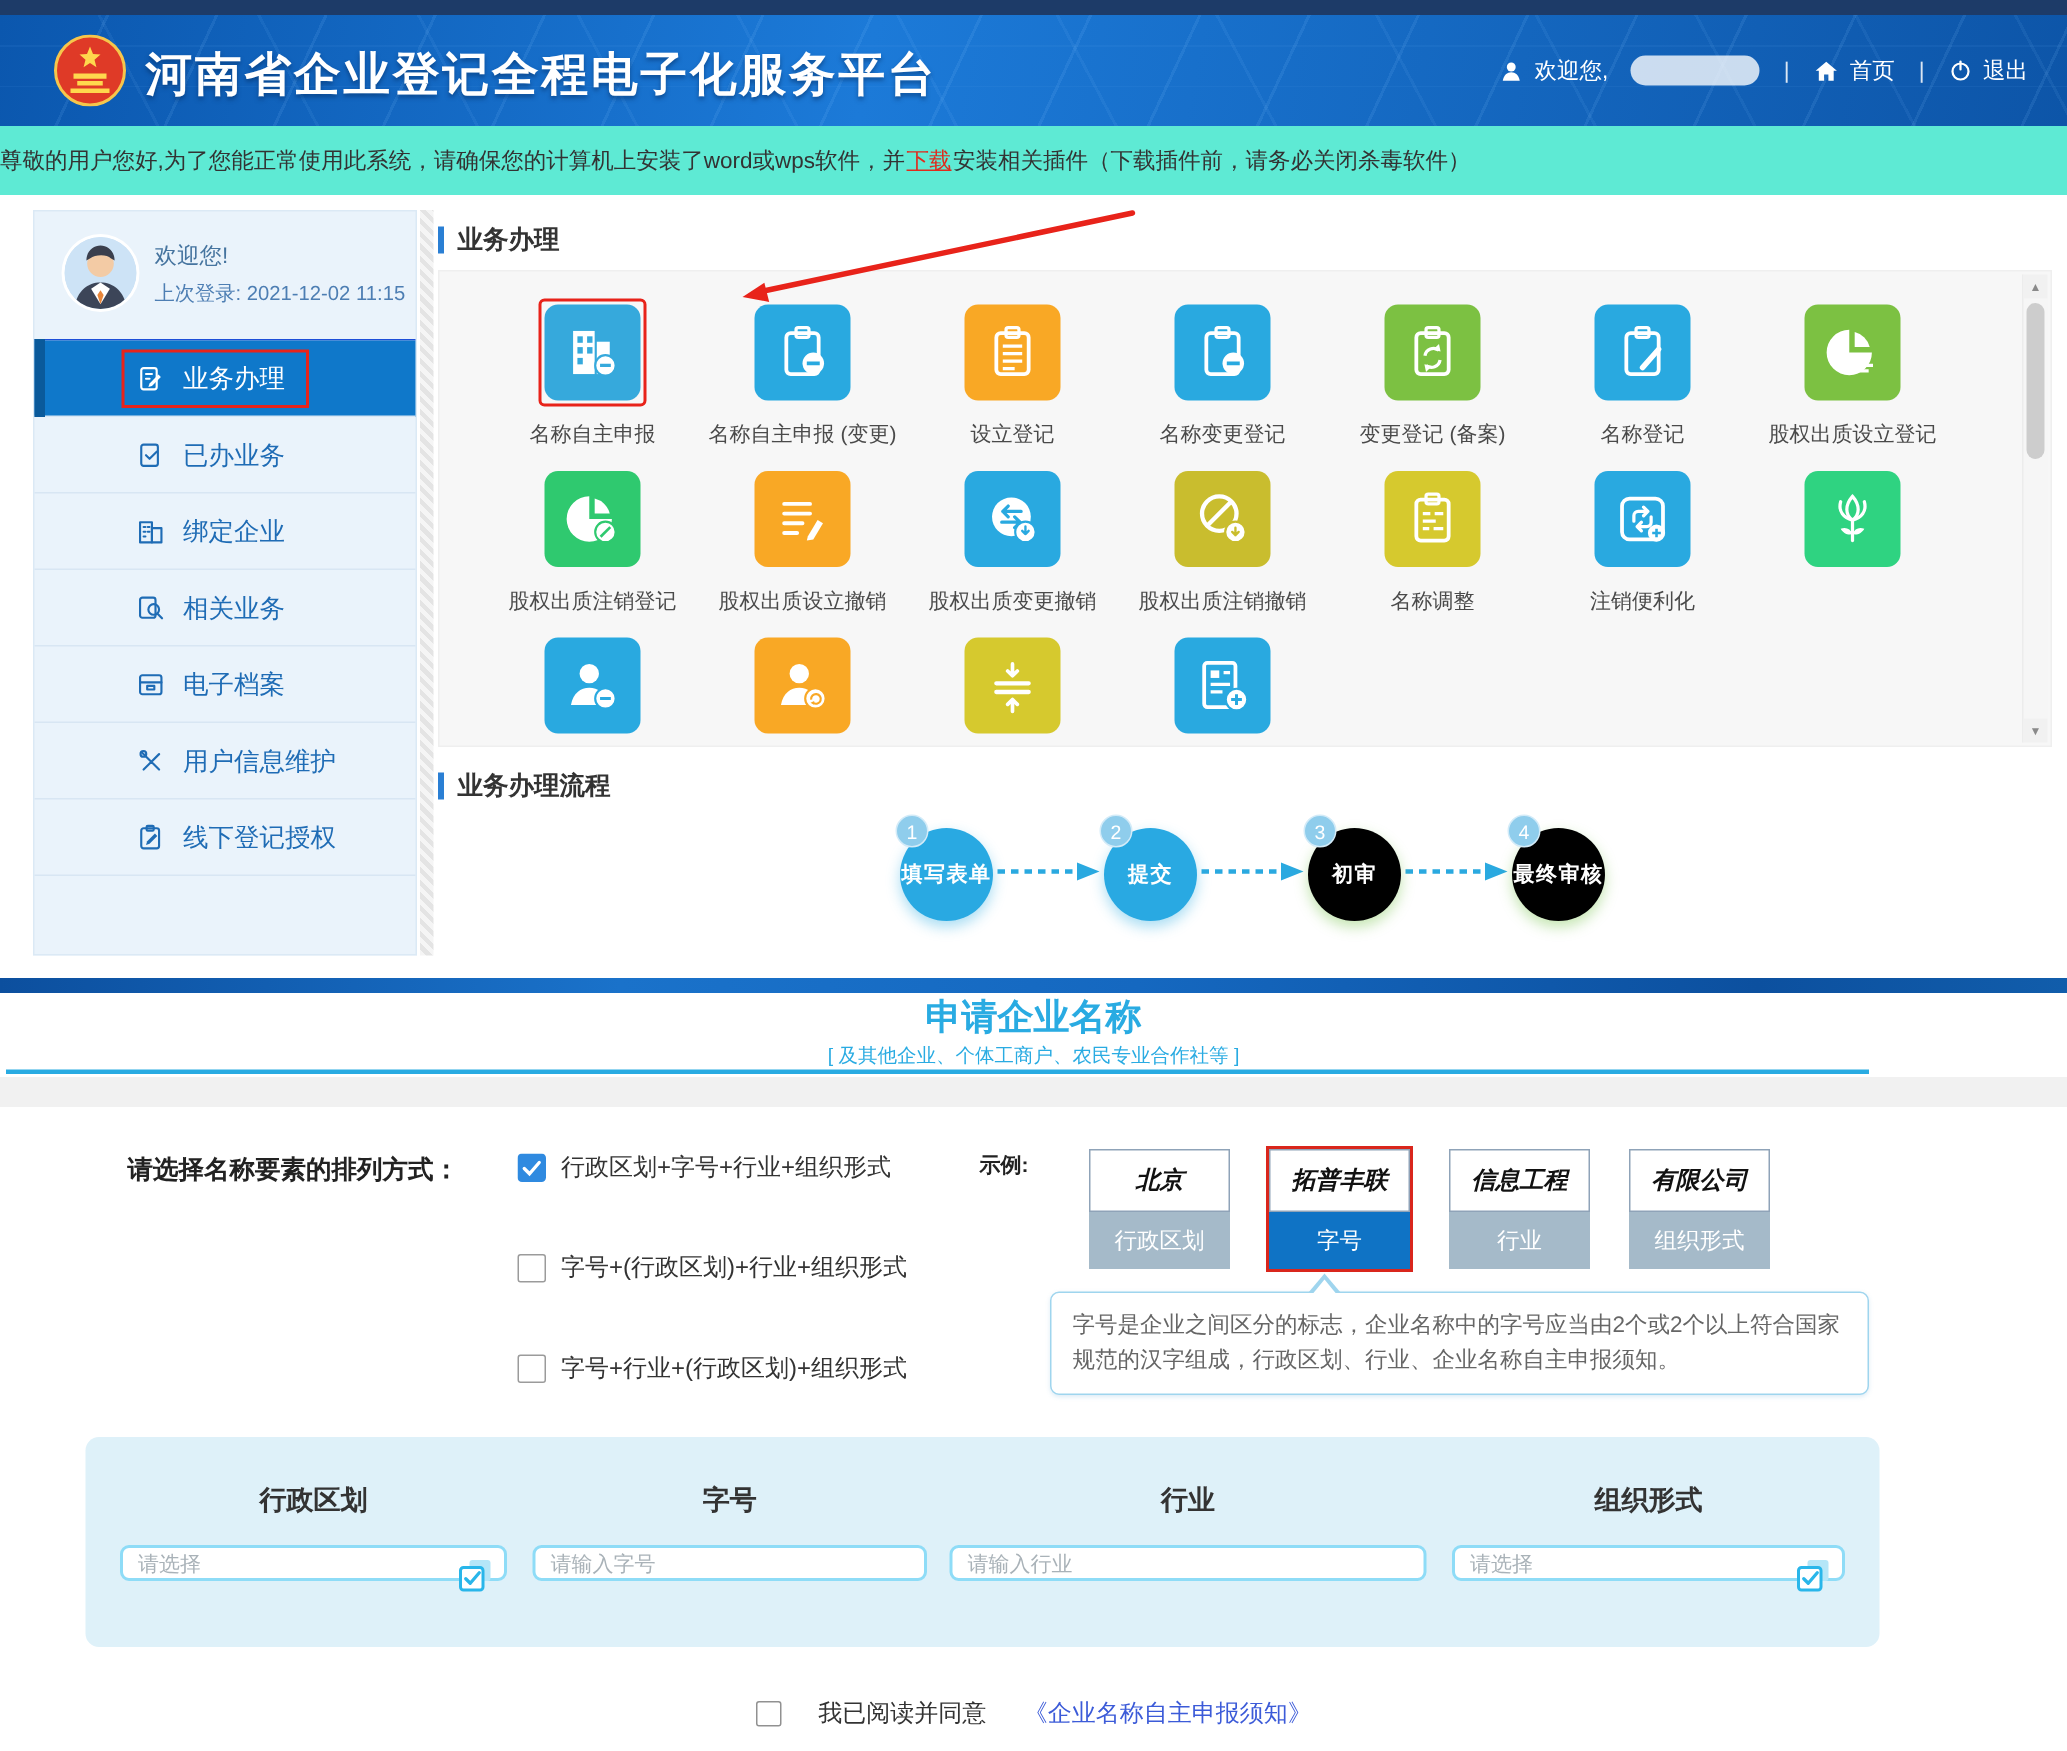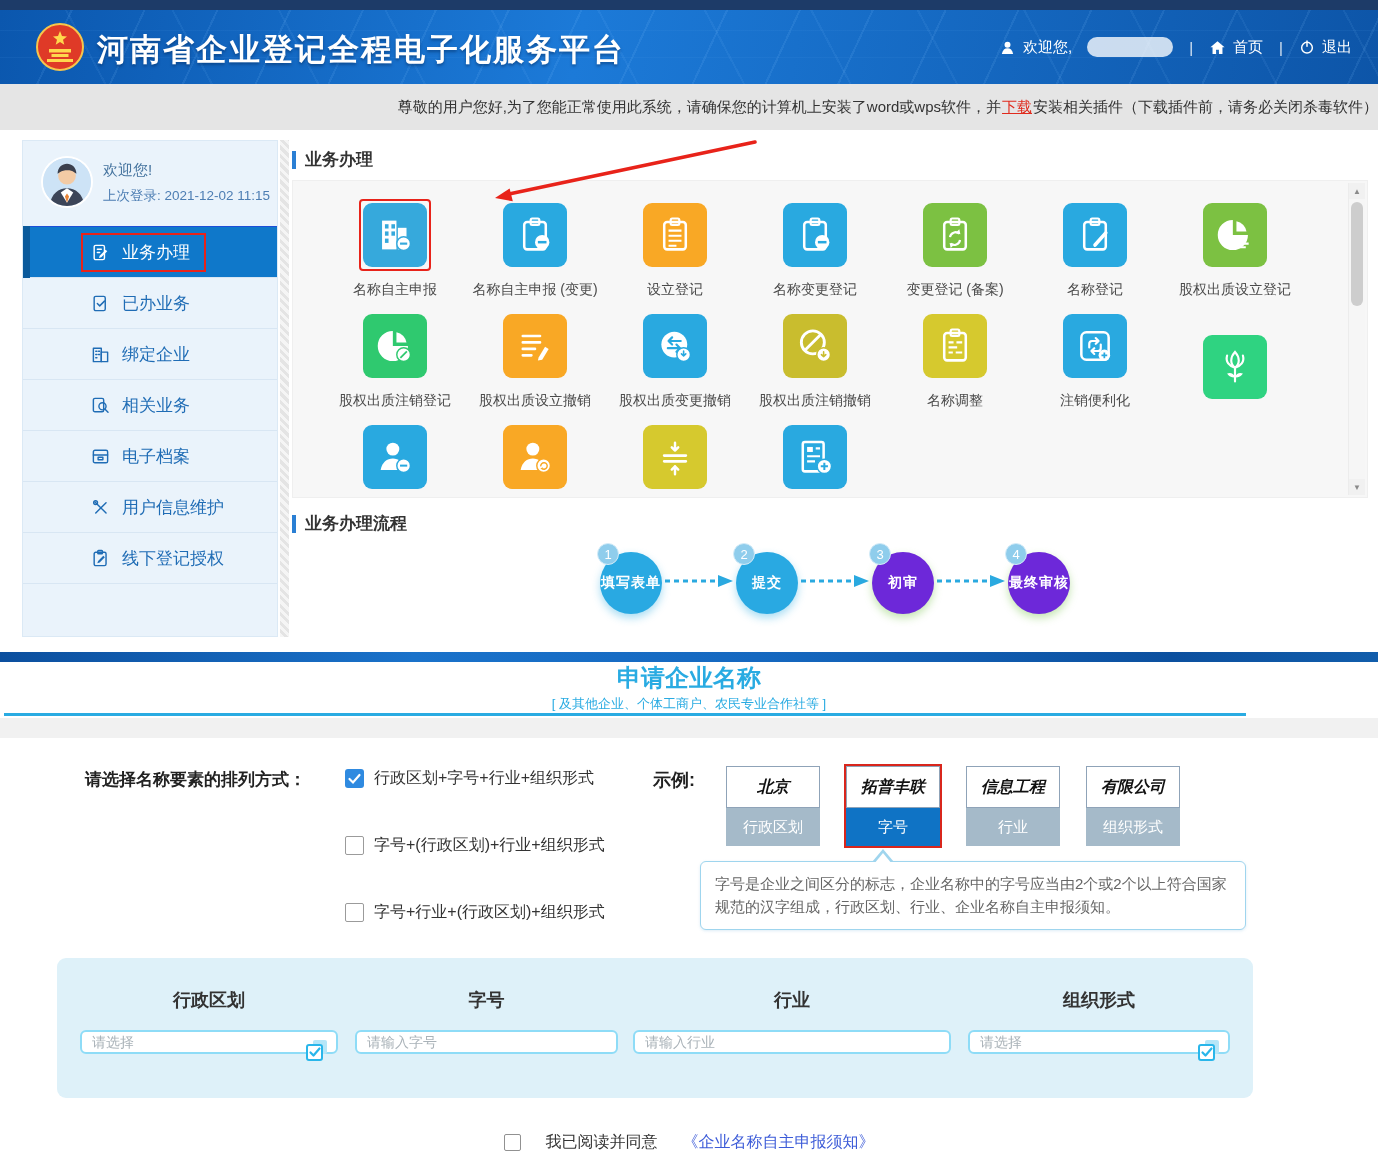--- a/index.html
+++ b/index.html
@@ -17,22 +17,22 @@
   repeating-linear-gradient(0deg,transparent 0 26px,rgba(90,160,230,.12) 26px 27px)}
 .emblem{position:absolute;left:36px;top:13px;width:48px;height:48px}
 .banner-title{position:absolute;left:97px;top:19px;font-size:31px;font-weight:bold;color:#fff;
   letter-spacing:2px;text-shadow:0 2px 3px rgba(0,40,90,.5)}
 .banner-right{position:absolute;right:26px;top:0;height:74px;display:flex;align-items:center;color:#fff;font-size:15px}
 .nav-link{display:flex;align-items:center;gap:7px;color:#fff;cursor:pointer}
 .name-pill{display:inline-block;width:86px;height:20px;border-radius:10px;background:rgba(255,255,255,.78);margin-left:8px}
 .sep{margin:0 16px;color:rgba(255,255,255,.85)}
 
 
-.notice{position:absolute;left:0;top:84px;width:100%;height:46px;background:#e5e5e5;
-  display:flex;align-items:center;justify-content:flex-end;font-size:15px;color:#333}
+.notice{position:absolute;left:0;top:84px;width:100%;height:46px;background:#5eead4;
+  display:flex;align-items:center;justify-content:flex-start;font-size:15px;color:#333}
 .notice .dl{color:#e02b1d;text-decoration:underline;margin:0 1px;cursor:pointer}
 
 
 .sidebar{position:absolute;left:22px;top:140px;width:256px;height:497px;background:#eaf3fb;
   border:1px solid #dbe9f5}
 .side-stripe{position:absolute;left:280px;top:140px;width:9px;height:497px;
   background:repeating-linear-gradient(45deg,#f5f5f5 0 3px,#e4e4e4 3px 6px)}
 .profile{height:86px;padding:17px 0 0 20px;display:flex;gap:12px;border-bottom:1px solid #1d4ed8}
 .avatar{width:48px;height:48px;border-radius:50%;overflow:hidden;flex:none;background:#cde3f6;box-shadow:0 0 0 2px #fff}
 .profile-welcome{font-size:15px;color:#46749f;margin:3px 0 7px}
@@ -48,40 +48,40 @@
 .s-ico svg{width:19px;height:19px;fill:none;stroke:currentColor;stroke-width:1.8;stroke-linecap:round;stroke-linejoin:round}
 
 
 .main{position:absolute;left:292px;top:140px;width:1078px;height:510px}
 .sec-head{position:absolute;display:flex;align-items:center;gap:9px;font-size:17px;font-weight:bold;color:#333}
 .sec-head .bar{width:4px;height:18px;background:#2a7fd4}
 #sec1{left:0;top:8px}
 #sec2{left:0;top:372px}
 .grid-panel{position:absolute;left:0;top:40px;width:1076px;height:318px;background:#f7f7f7;
   border:1px solid #efefef;overflow:hidden}
-.tiles{display:flex;flex-wrap:wrap;align-items:flex-end;padding:18px 50px 0 32px}
+.tiles{display:flex;flex-wrap:wrap;align-items:flex-start;padding:18px 50px 0 32px}
 .tile{width:140px;display:flex;flex-direction:column;align-items:center;margin-bottom:10px;cursor:pointer}
 .tile-iconwrap{padding:2px;border:2.5px solid transparent;border-radius:4px}
 .tile.annotated .tile-iconwrap{border-color:#e8231a}
 .tile-icon{width:64px;height:64px;border-radius:9px;display:flex;align-items:center;justify-content:center}
 .tile-icon svg{width:46px;height:46px}
 .tile-label{margin-top:8px;font-size:14px;color:#4a4a4a;text-align:center;line-height:1.5;padding:0 4px}
 .vscroll{position:absolute;right:2px;top:2px;bottom:2px;width:17px;background:#f6f6f6;border-left:1px solid #ececec}
 .vs-btn{position:absolute;left:0;right:0;height:16px;display:flex;align-items:center;justify-content:center;
   background:#f1f1f1;color:#8a8a8a;font-size:8px;cursor:pointer}
 .vs-btn.up{top:0}.vs-btn.down{bottom:0}
 .vs-thumb{position:absolute;left:2px;right:2px;top:19px;height:104px;background:#cdcdcd;border-radius:7px;cursor:pointer}
 
 
 .workflow{position:absolute;left:0;top:412px;width:1076px;display:flex;align-items:center;padding-left:308px}
 .wf-step{position:relative;width:62px;height:62px;flex:none}
 .wf-circle{width:62px;height:62px;border-radius:50%;display:flex;align-items:center;justify-content:center;
   color:#fff;font-size:14px;font-weight:bold;letter-spacing:1px}
 .wf-circle.blue{background:#29a9e2;box-shadow:0 4px 9px rgba(41,169,226,.4)}
-.wf-circle.green{background:#6d28d9;box-shadow:0 4px 9px rgba(108,191,61,.4)}
+.wf-circle.green{background:#000000;box-shadow:0 4px 9px rgba(108,191,61,.4)}
 .wf-badge{position:absolute;left:-3px;top:-9px;width:22px;height:22px;border-radius:50%;background:#8fcdec;
   border:1px solid #d3ebf8;color:#fff;font-size:13px;display:flex;align-items:center;justify-content:center}
 .wf-arrow{margin:0 1px;flex:none}
 
 
 .annot-arrow{position:absolute;left:485px;top:136px;width:285px;height:74px;z-index:6;pointer-events:none}
 
 
 .divider{position:absolute;left:0;top:652px;width:100%;height:10px;
   background:linear-gradient(90deg,#0c4f9e,#1a72ca 30%,#1568c0 55%,#0c509f 85%,#115dab)}
@@ -89,21 +89,21 @@
 .apply-sub{position:absolute;left:0;top:695px;width:100%;text-align:center;font-size:13px;color:#29abe2}
 .apply-rule{position:absolute;left:4px;top:713px;width:1242px;height:3px;background:#29abe2}
 .gray-band{position:absolute;left:0;top:718px;width:100%;height:20px;background:#f1f1f1}
 
 .arrange-label{position:absolute;left:85px;top:768px;font-size:17px;font-weight:bold;color:#222}
 .options{position:absolute;left:345px;top:766px}
 .opt{display:flex;align-items:center;gap:10px;height:24px;margin-bottom:43px;font-size:16px;color:#333;cursor:pointer;white-space:nowrap}
 .cb{width:19px;height:19px;flex:none;display:flex}
 .cb.un{background:#fff;border:1.5px solid #9b9b9b;border-radius:2px}
 
-.ex-label{position:absolute;left:653px;top:768px;font-size:18px;font-weight:bold;color:#222}
+.ex-label{position:absolute;left:653px;top:768px;font-size:14px;font-weight:bold;color:#222}
 .examples{position:absolute;left:724px;top:764px;display:flex;gap:22px}
 .ex-box{width:98px;border:2px solid transparent}
 .ex-box.active{border-color:#d9261c}
 .ex-top{height:42px;background:#fff;border:1px solid #8fa3b8;display:flex;align-items:center;justify-content:center;
   font-family:"DejaVu Serif","Liberation Serif",serif;font-style:italic;font-weight:bold;font-size:16px;color:#111}
 .ex-bottom{height:38px;display:flex;align-items:center;justify-content:center;font-size:15px;color:#fff;background:#a5bac9}
 .ex-box.active .ex-bottom{background:#0f73c5}
 
 .tip-caret-outer{position:absolute;left:872px;top:849px;width:0;height:0;z-index:2;
   border-left:11px solid transparent;border-right:11px solid transparent;border-bottom:13px solid #9fd5ee}

